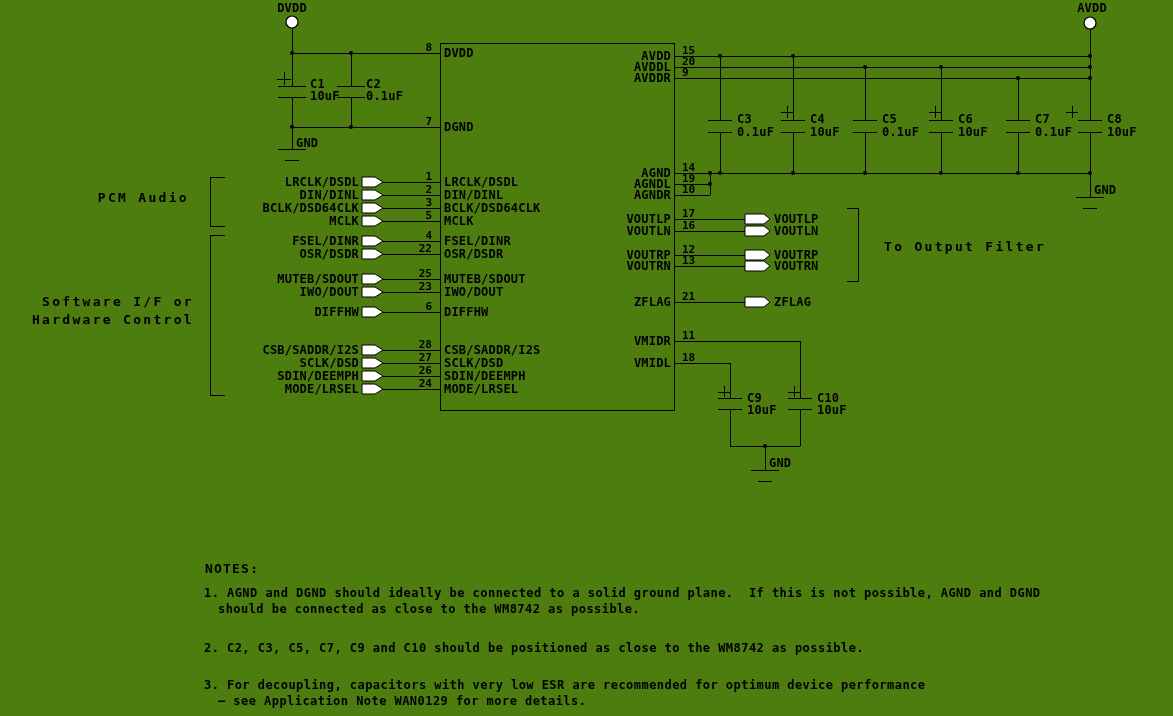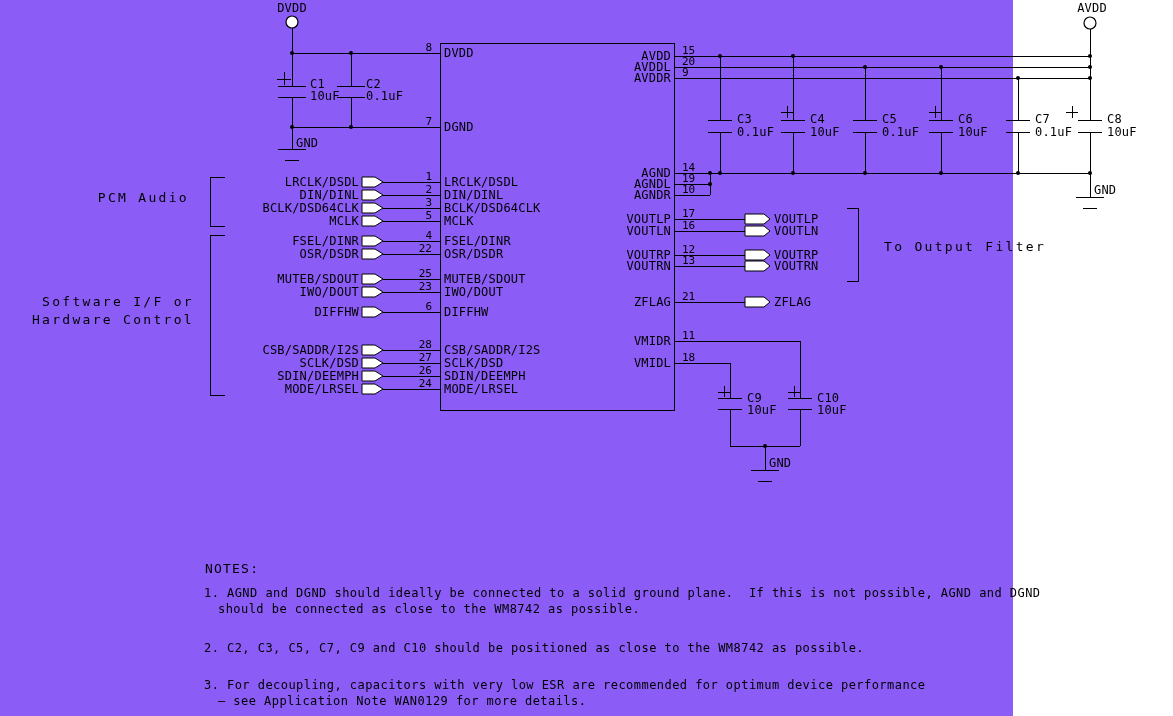--- a/index.html
+++ b/index.html
@@ -1,21 +1,21 @@
 <!DOCTYPE html>
 <html><head>
 <meta charset="utf-8">
 <style>
   html, body {
     margin: 0; padding: 0;
     background: #ffffff;
     width: 1173px; height: 716px;
     overflow: hidden;
   }
-  #canvas { position: relative; width: 1013px; height: 716px; background: #8b5cf6; }
+  #canvas { position: relative; width: 1173px; height: 716px; background: #4d7c0f; font-weight: bold; }
   svg { display: block; }
   .wire, .sym {
     stroke: #000; stroke-width: 1; fill: none;
     shape-rendering: crispEdges;
   }
   .flag { stroke: #000; stroke-width: 1; fill: #fff; }
   .term { stroke: #000; stroke-width: 1.2; fill: #fff; }
   .dot { fill: #000; stroke: none; }
   text {
     font-family: "DejaVu Sans Mono", "Liberation Mono", monospace;

